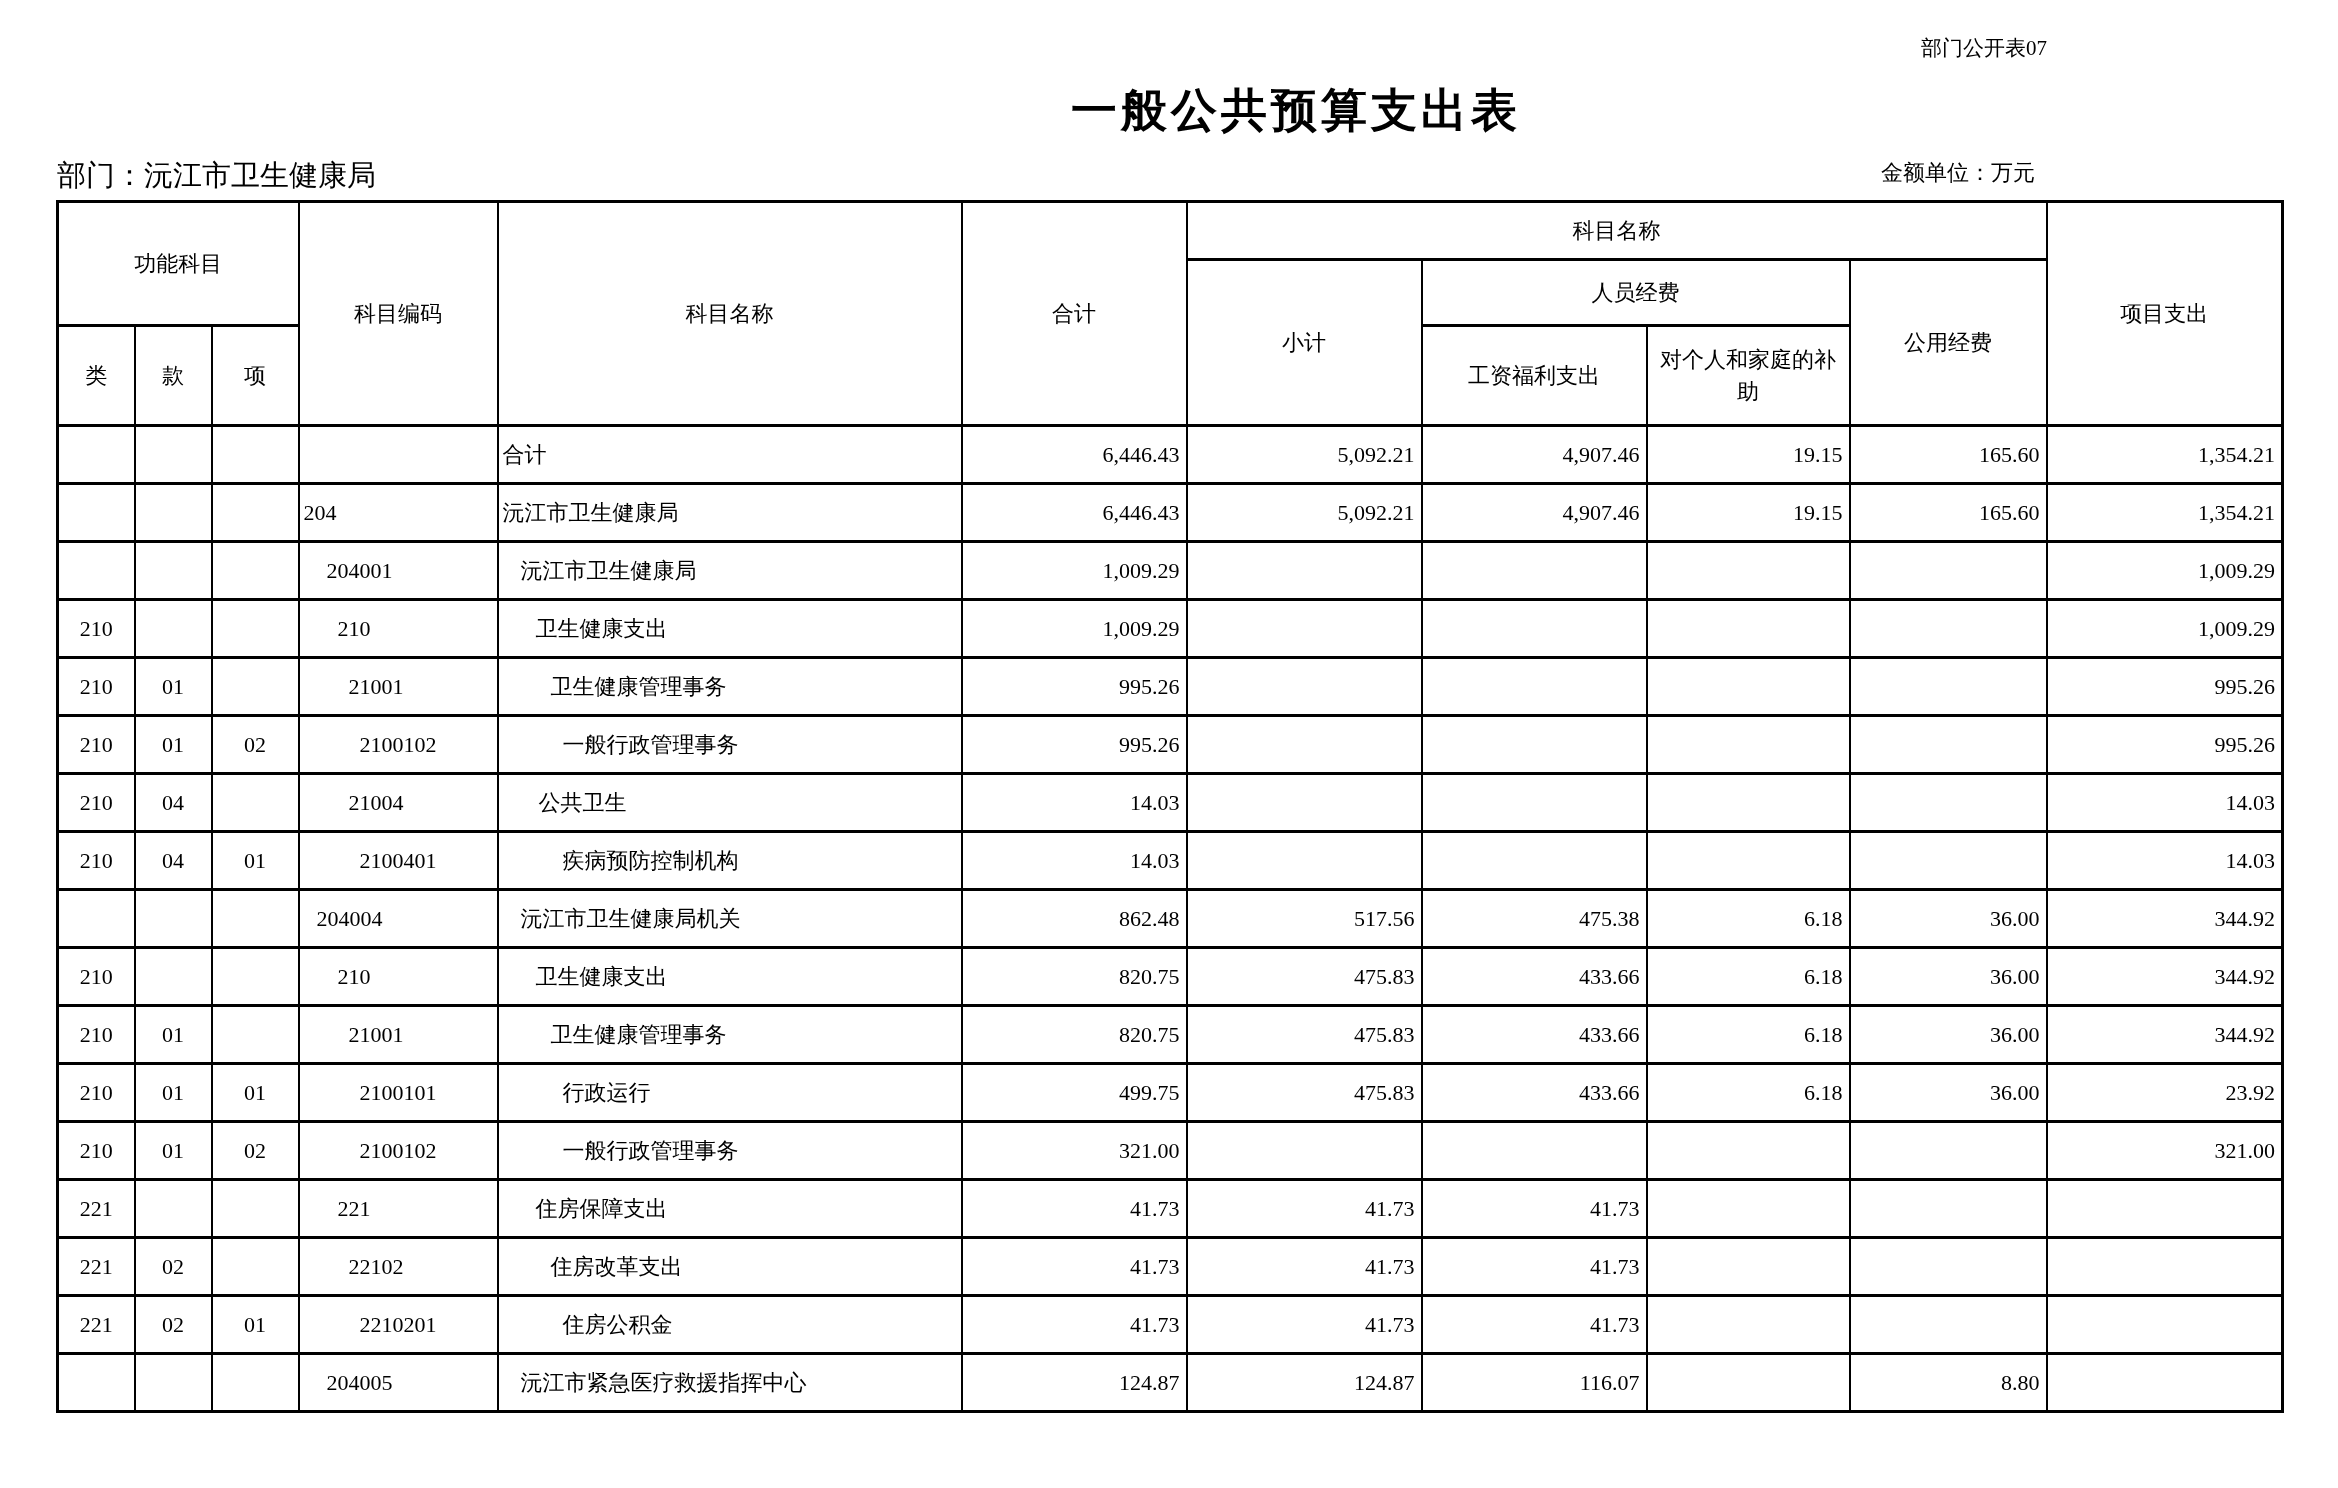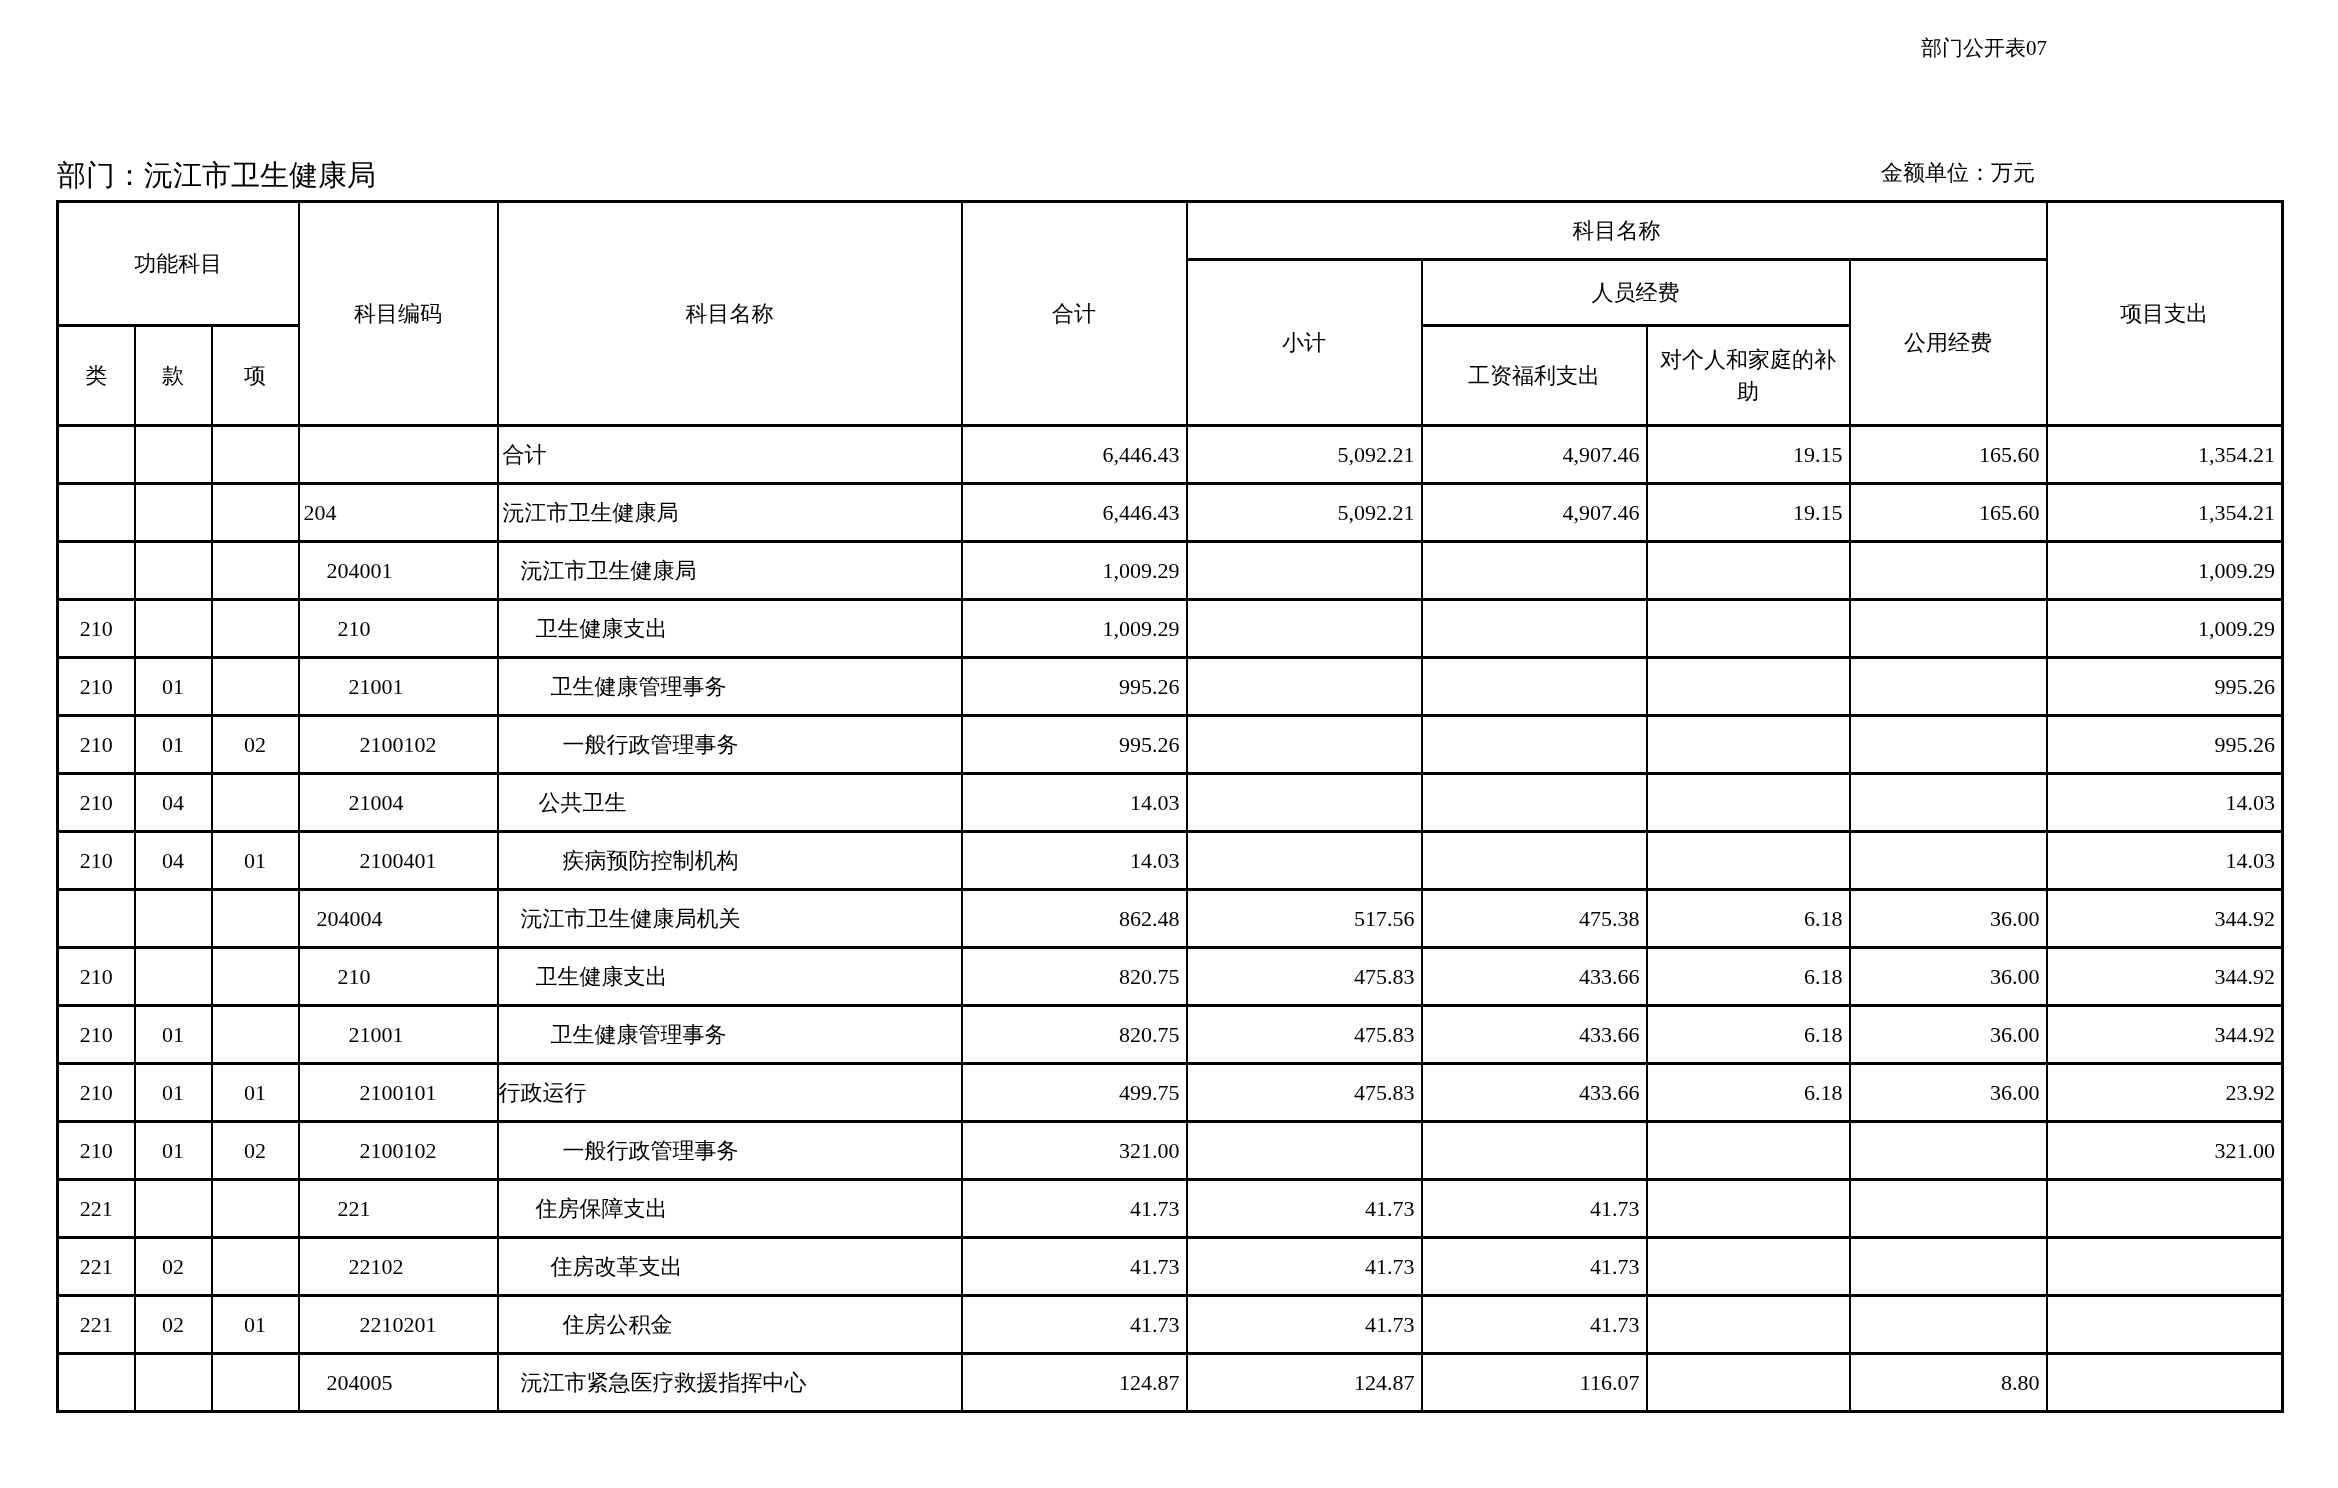--- a/index.html
+++ b/index.html
@@ -39,20 +39,21 @@
     text-align:right;padding-right:6px;
   }
   th.th-personal-family{padding:0 10px;}
 </style>
 </head>
 <body>
 
 <div class="sheet">
 
   <div class="doc-label">部门公开表07</div>
+  <div class="title">一般公共预算支出表</div>
   <div class="dept-label">部门：沅江市卫生健康局</div>
   <div class="unit-label">金额单位：万元</div>
 
   <table class="budget">
     <colgroup>
       <col style="width:77px">
         <col style="width:77px">
         <col style="width:87px">
       <col style="width:199px">
         <col style="width:464px">
@@ -227,21 +228,21 @@
           <td class="c-salary">433.66</td>
           <td class="c-personal">6.18</td>
           <td class="c-public">36.00</td>
           <td class="c-project">344.92</td>
         </tr>
         <tr>
           <td class="c-lei">210</td>
           <td class="c-kuan">01</td>
           <td class="c-xiang">01</td>
           <td class="c-code" style="padding-left: 60px;">2100101</td>
-          <td class="c-name" style="">行政运行</td>
+          <td class="c-name" style="padding-left: 64px;">行政运行</td>
           <td class="c-total">499.75</td>
           <td class="c-subtotal">475.83</td>
           <td class="c-salary">433.66</td>
           <td class="c-personal">6.18</td>
           <td class="c-public">36.00</td>
           <td class="c-project">23.92</td>
         </tr>
         <tr>
           <td class="c-lei">210</td>
           <td class="c-kuan">01</td>

